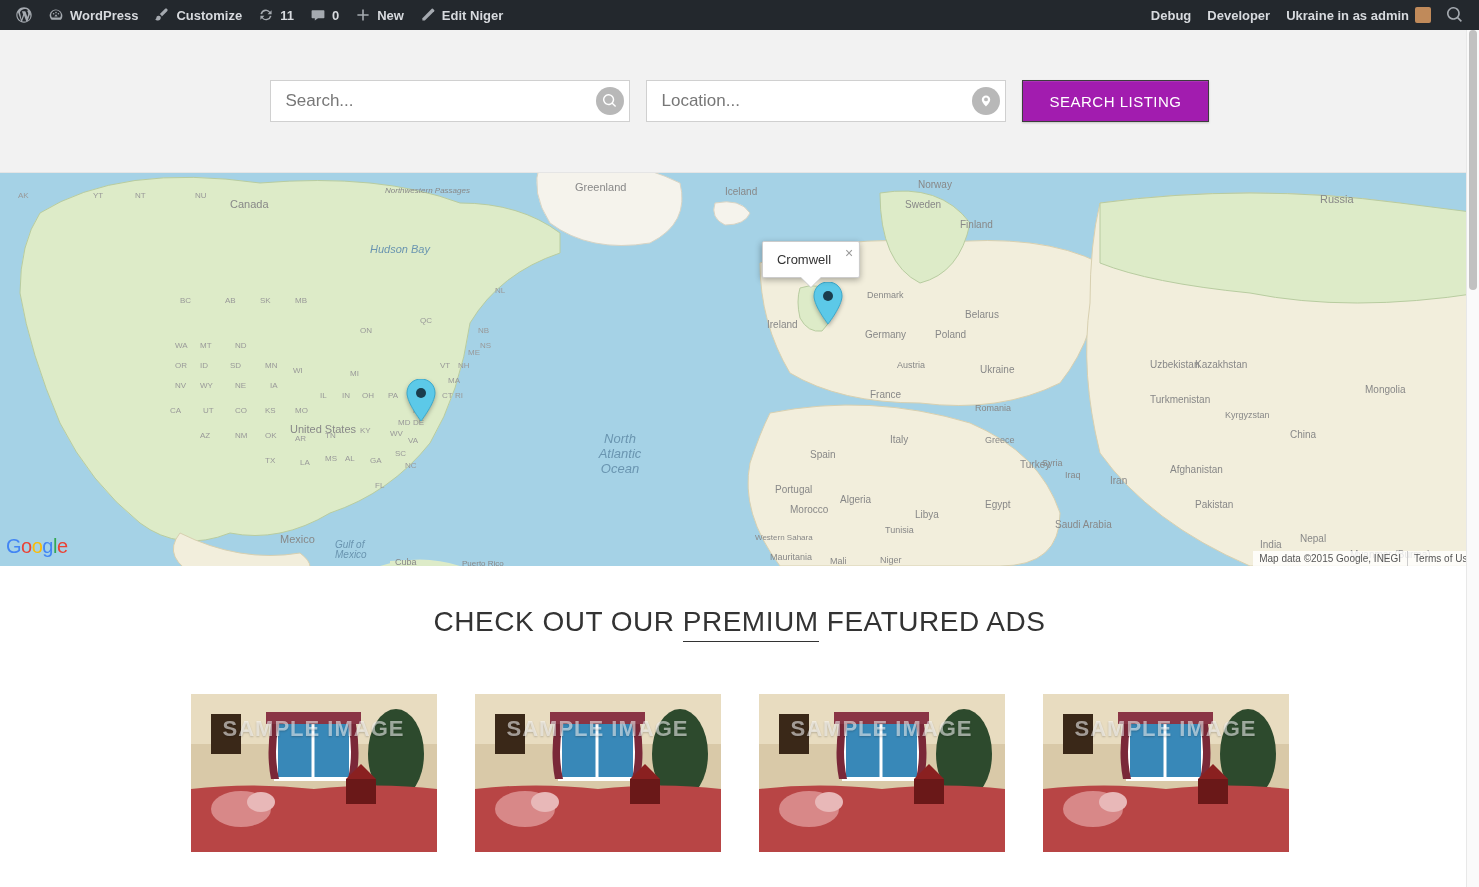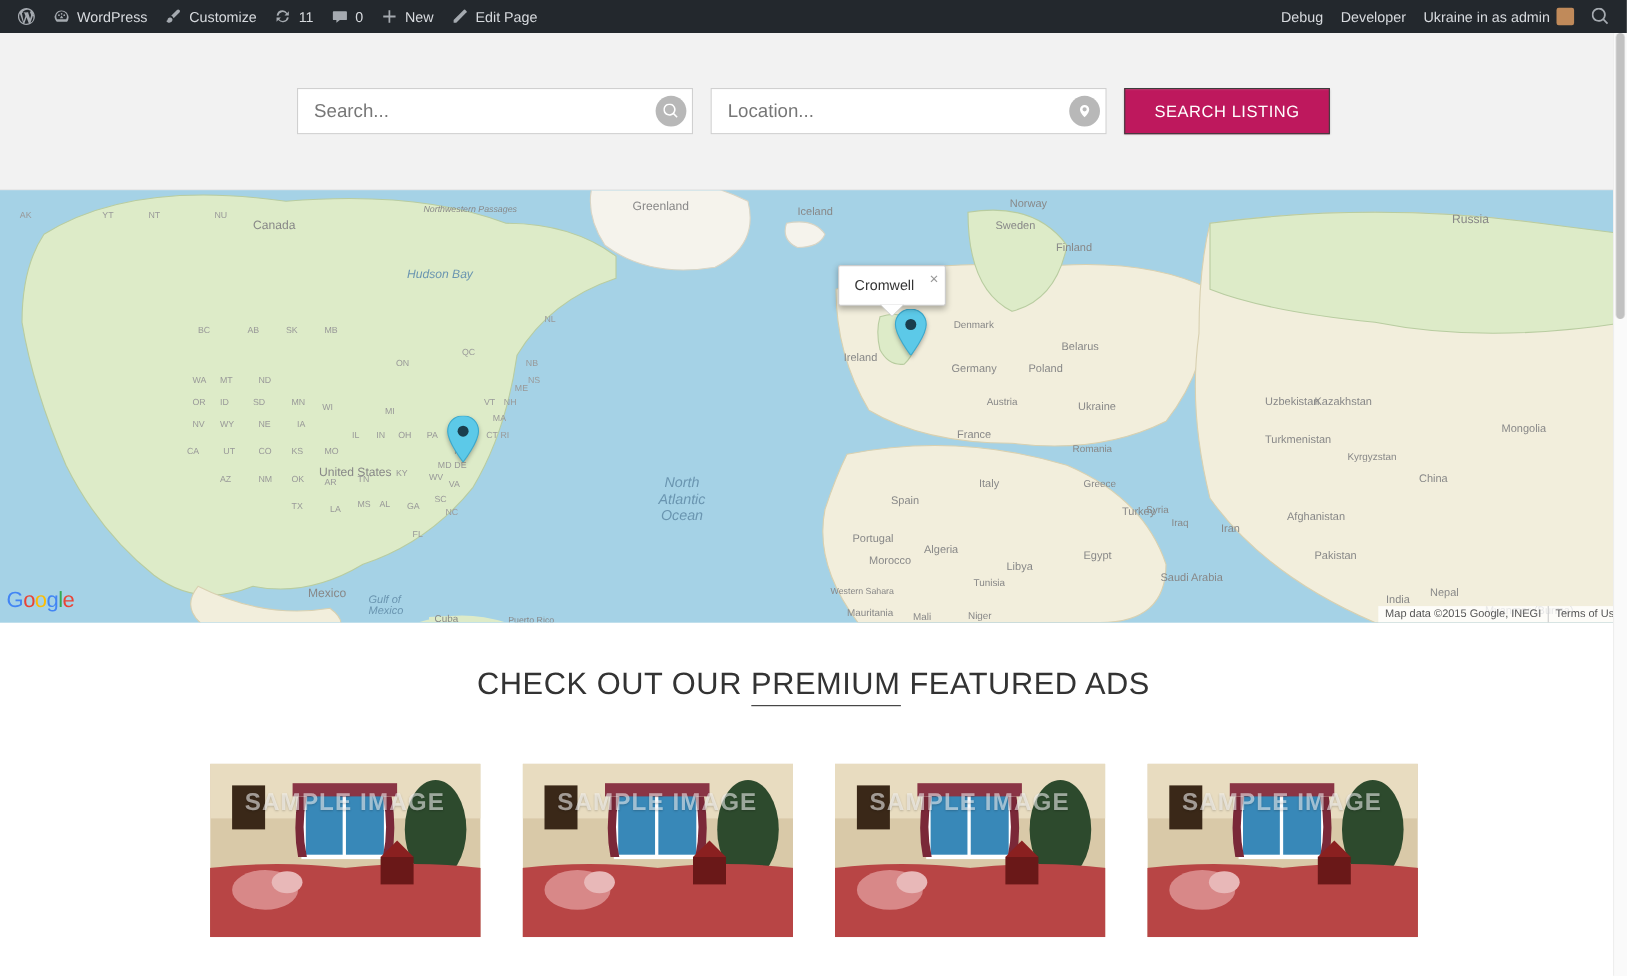--- a/index.html
+++ b/index.html
@@ -9,21 +9,21 @@
   .wp-adminbar {
     height: 30px;
     background: #23282d;
     color: #eee;
     display: flex;
     align-items: center;
     justify-content: space-between;
     font-size: 13px;
     padding: 0 8px;
   }
-  .wp-adminbar .left, .wp-adminbar .right { display: flex; align-items: center; gap: 0; }
+  .wp-adminbar .left, .wp-adminbar .right { display: flex; align-items: center; gap: 0; font-weight: bold; }
   .wp-adminbar .item {
     display: flex; align-items: center; gap: 6px;
     padding: 0 8px; height: 30px; cursor: pointer;
     color: #d7dade;
   }
   .wp-adminbar svg { width: 16px; height: 16px; fill: #a5aab0; }
   .avatar { width:16px; height:16px; background:#c08a5a; border-radius:2px; }
 
   
   .search-section {
@@ -52,21 +52,21 @@
   .search-input-wrap input::placeholder { color: #777; font-weight: 300; }
   .input-icon {
     position: absolute; right: 6px; top: 50%; transform: translateY(-50%);
     width: 28px; height: 28px; border-radius: 50%;
     background: #b8b8b8; display:flex; align-items:center; justify-content:center;
   }
   .input-icon svg { width:14px; height:14px; fill:#fff; }
   .search-btn {
     height: 42px;
     padding: 0 26px;
-    background: #be185d;
+    background: #a21caf;
     color: #fff;
     border: 1px solid #3d3d3d;
     font-size: 15px;
     font-weight: 500;
     letter-spacing: 0.5px;
     cursor: pointer;
     box-shadow: inset 0 1px 0 rgba(255,255,255,0.1), 0 1px 2px rgba(0,0,0,0.2);
   }
 
   
@@ -192,21 +192,21 @@
     <div class="item">
       <svg viewBox="0 0 20 20">
           <path d="M9 3h2v6h6v2h-6v6H9v-6H3V9h6z"></path>
         </svg>
       <span>New</span>
     </div>
     <div class="item">
       <svg viewBox="0 0 20 20">
           <path d="M14.7 2.3a1 1 0 0 1 1.4 0l1.6 1.6a1 1 0 0 1 0 1.4L6 17H3v-3L14.7 2.3z"></path>
         </svg>
-      <span>Edit Page</span>
+      <span>Edit Niger</span>
     </div>
   </div>
   <div class="right">
     <div class="item">
         <span>Debug</span>
       </div>
     <div class="item">
         <span>Developer</span>
       </div>
     <div class="item">

